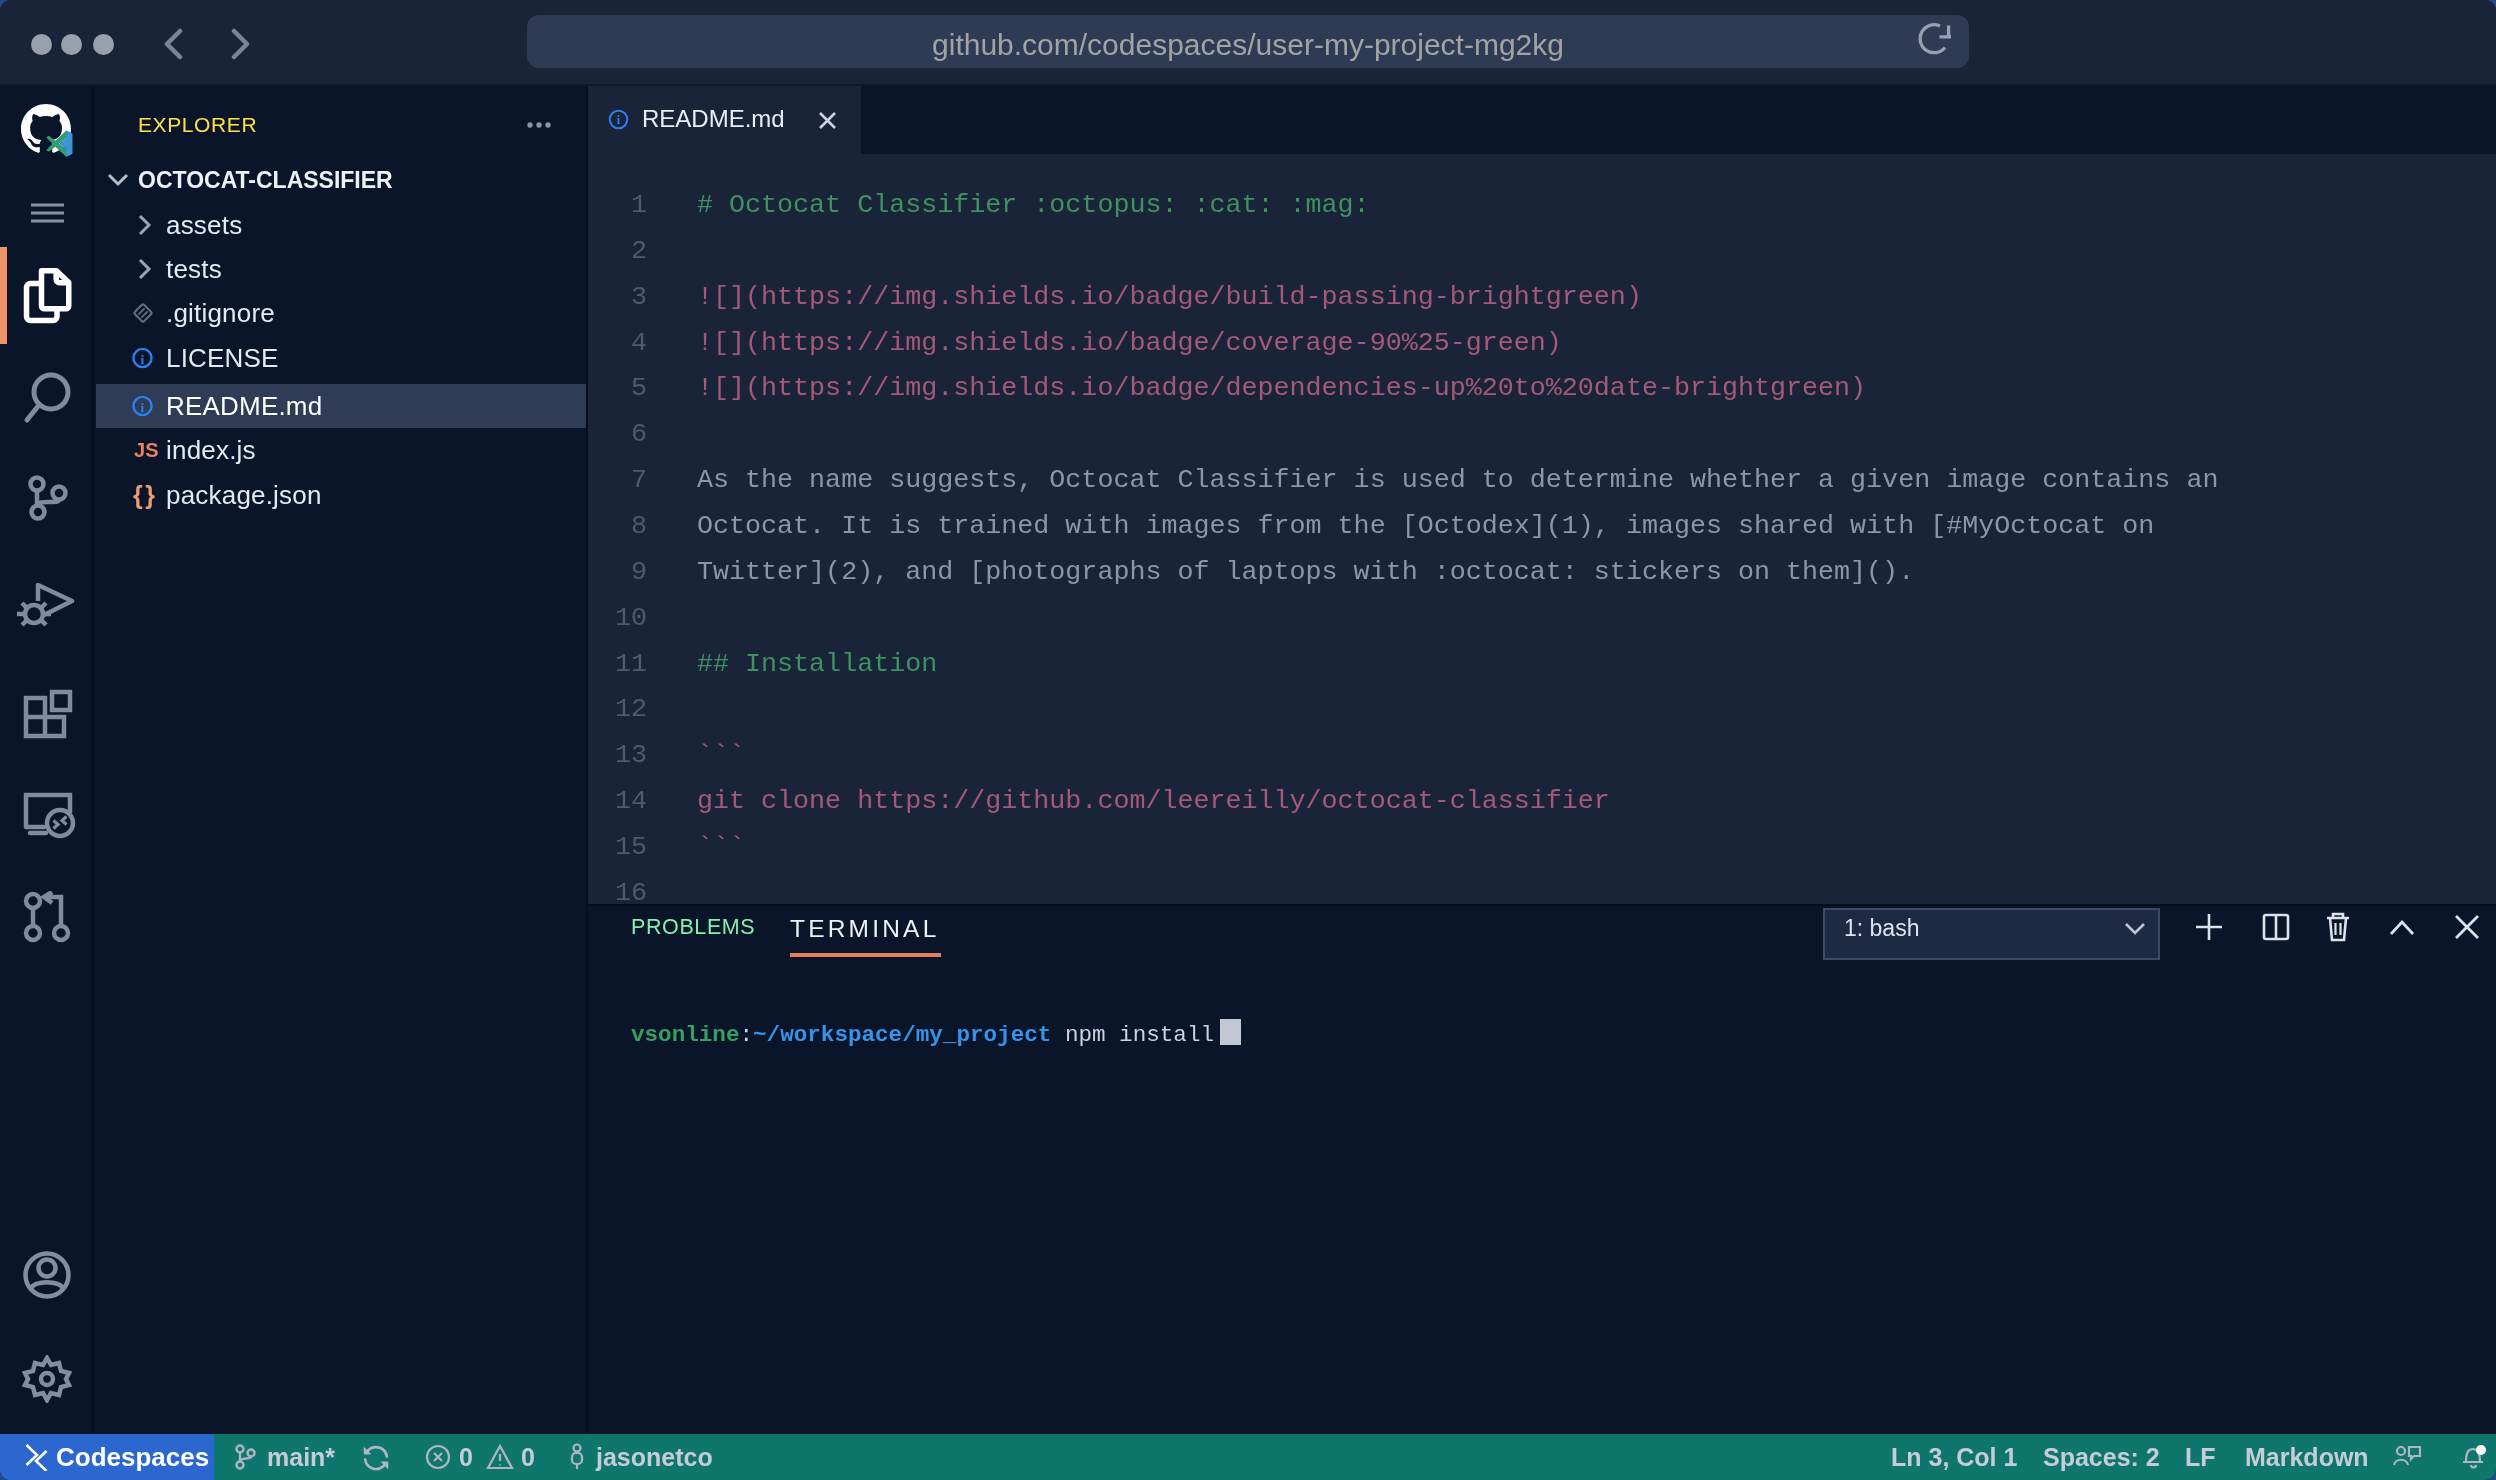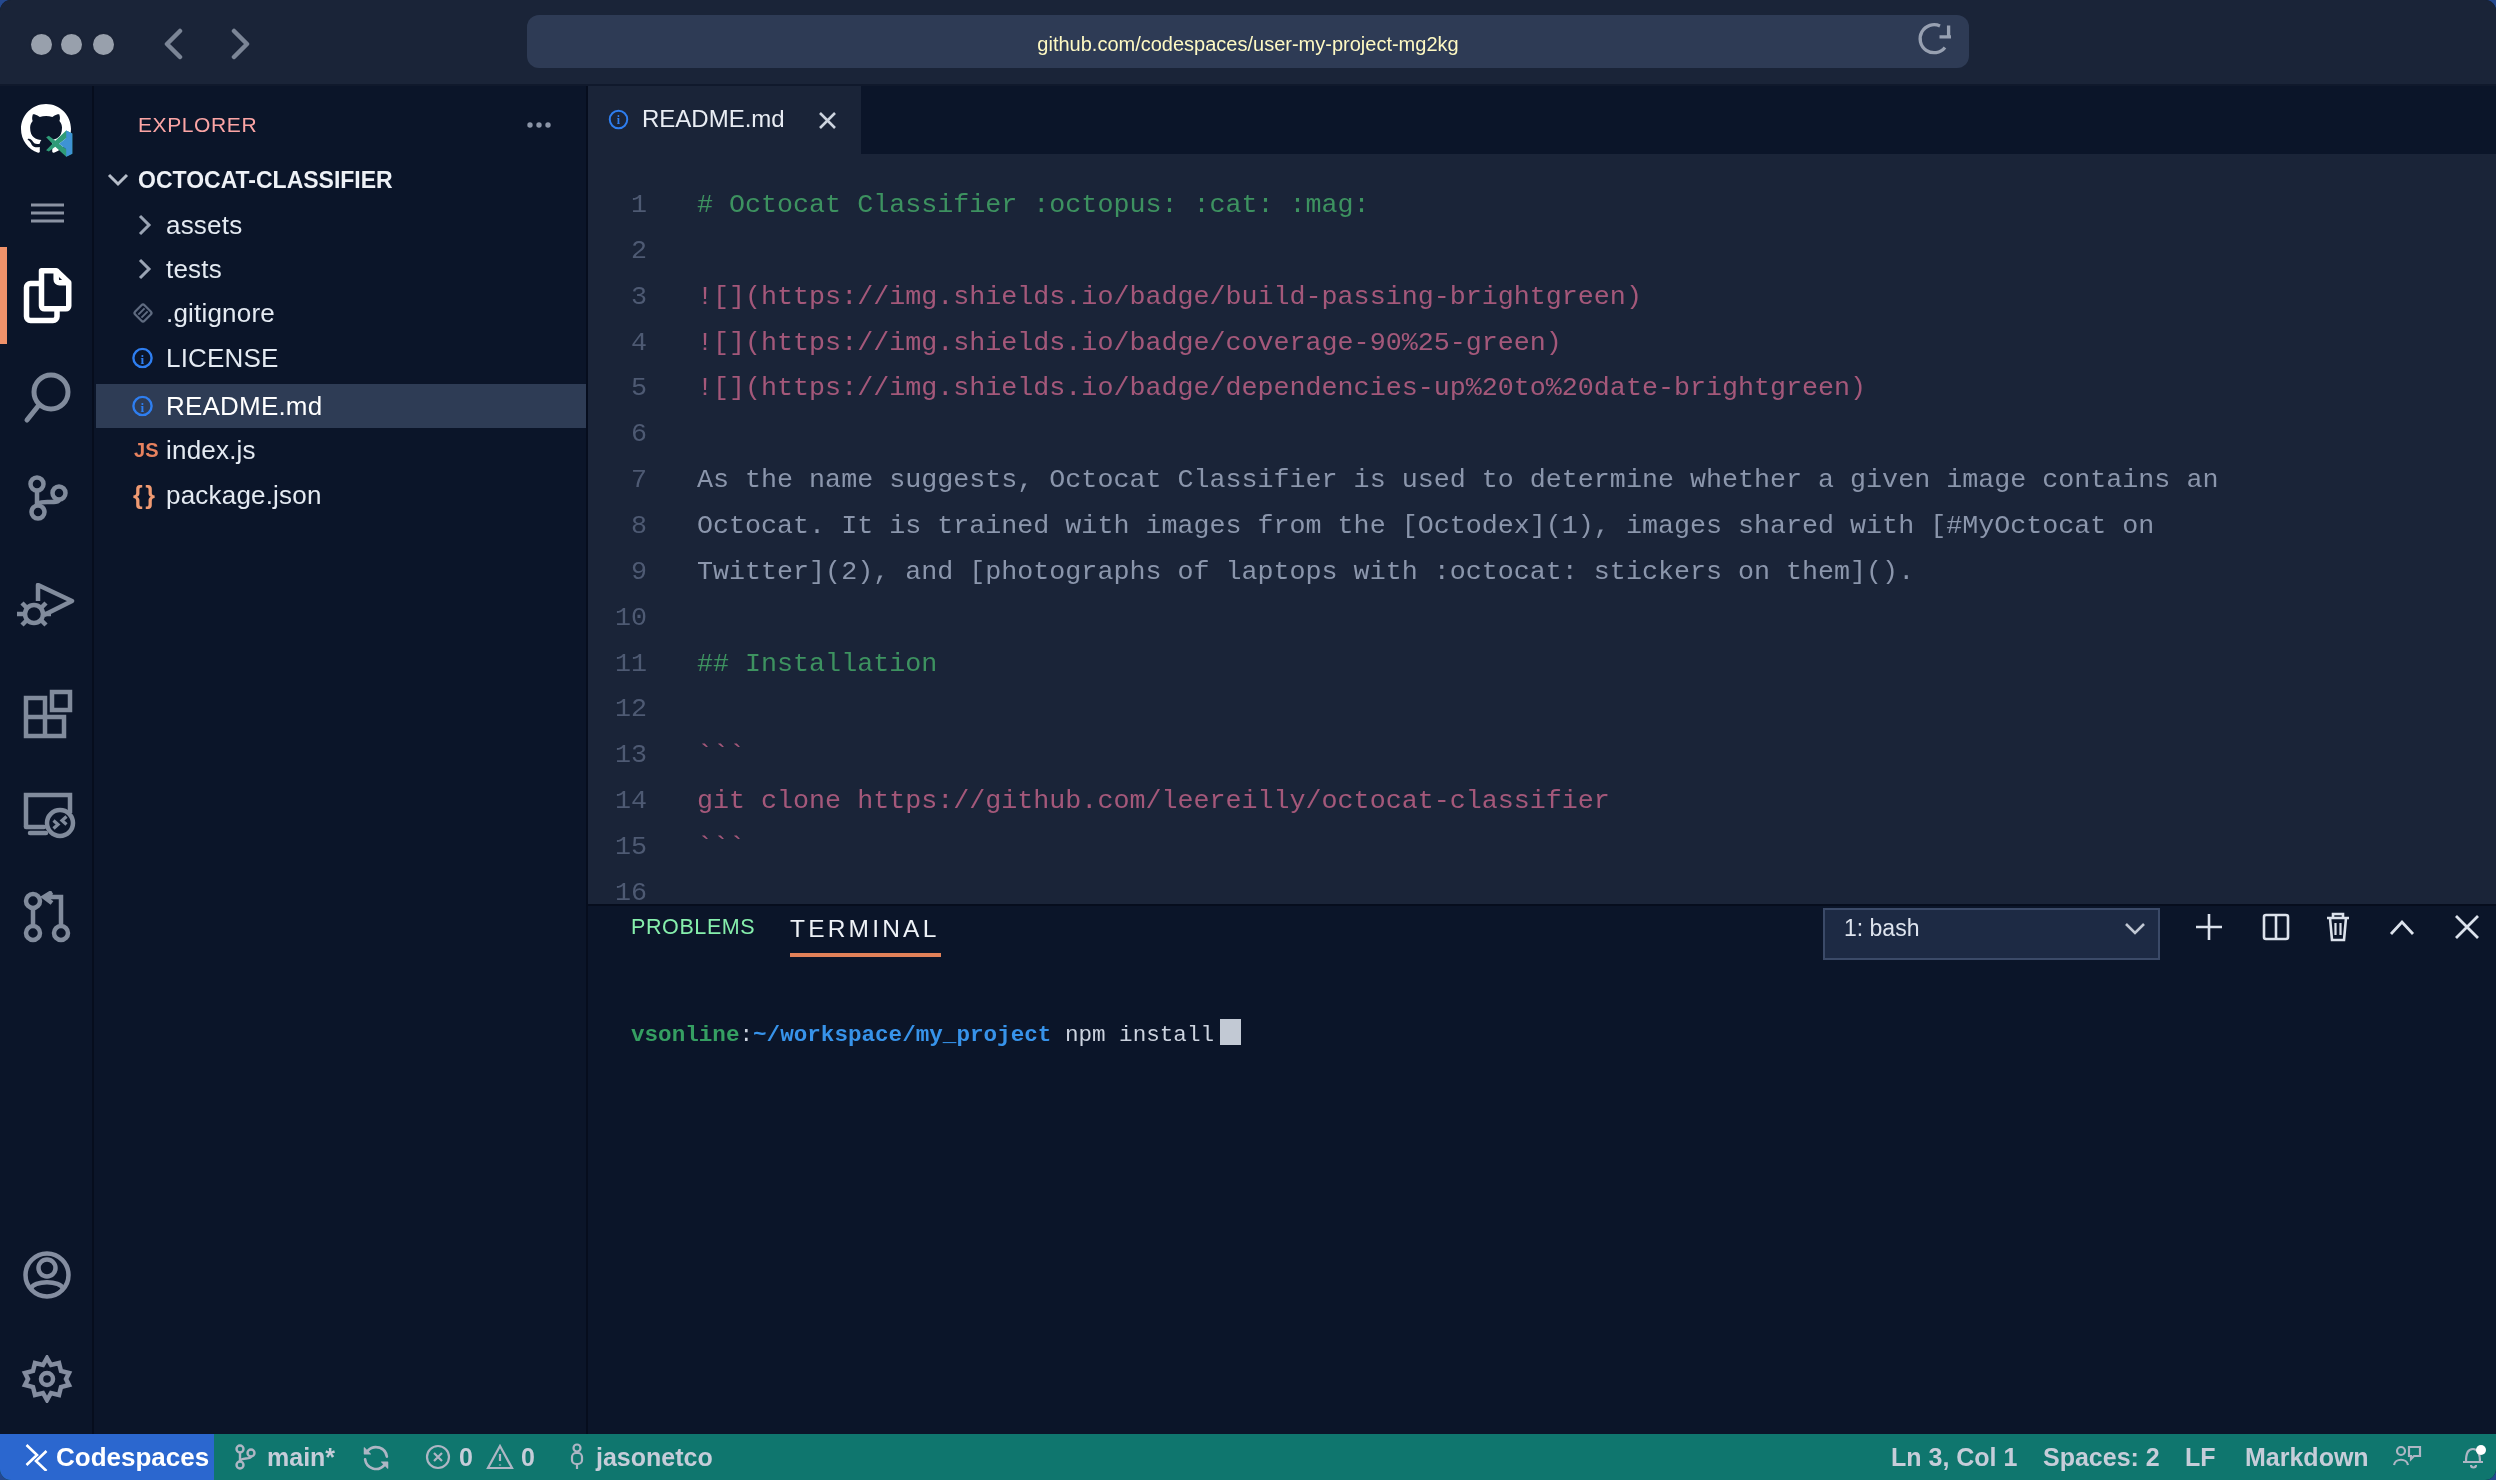--- a/index.html
+++ b/index.html
@@ -4,31 +4,31 @@
 <style>
   * { margin:0; padding:0; box-sizing:border-box; }
   html,body { width:2496px; height:1480px; overflow:hidden; }
   body { background:#25498f; font-family:"Liberation Sans", sans-serif; }
   .win { position:absolute; inset:0; border-radius:11px; overflow:hidden; background:#0b1529; }
 
   
   .chrome { position:absolute; top:0; left:0; right:0; height:86px; background:#1a2438; border-bottom:2px solid #10192c; box-sizing:border-box; }
   .dot { position:absolute; top:31.5px; width:25px; height:25px; border-radius:50%; background:#98a0ac; border:2.5px solid #1a2336; box-sizing:border-box; }
   .url { position:absolute; left:527px; top:15px; width:1442px; height:53px; border-radius:12px; background:#2e3b55; }
-  .url .txt { position:absolute; left:0; right:0; top:3px; line-height:53px; text-align:center; font-size:20px; color:#fef9c3; }
+  .url .txt { position:absolute; left:0; right:0; top:3px; line-height:53px; text-align:center; font-size:30px; color:#a3a3a3; }
 
   
   .content { position:absolute; top:86px; left:0; right:0; bottom:46px; background:#0b1529; }
   .activity { position:absolute; left:0; top:0; bottom:0; width:94px; border-right:2px solid #060d1d; }
   .orangebar { position:absolute; left:0; top:161px; width:7px; height:97px; background:#f0926a; }
   .aicon { position:absolute; left:0; width:94px; text-align:center; }
 
   .sidebar { position:absolute; left:96px; top:0; bottom:0; width:490px; }
   .sb-head { position:absolute; top:0; left:0; right:0; height:70px; }
-  .sb-head .t { position:absolute; left:42px; top:27px; font-size:21px; letter-spacing:0.6px; color:#fca5a5; }
+  .sb-head .t { position:absolute; left:42px; top:27px; font-size:21px; letter-spacing:0.6px; color:#fde047; }
   .row { position:absolute; left:0; right:0; height:44px; color:#e4eaf2; font-size:26px; letter-spacing:0.2px;text-align:center; }
   .row .lbl { position:absolute; top:50%; transform:translateY(-50%); white-space:nowrap; }
   .row .ic { position:absolute; top:50%; transform:translateY(-50%); }
   .sel { background:#2e3c55; }
 
   .egroup { position:absolute; left:588px; top:0; right:0; bottom:0; border-left:2px solid #060d1d; margin-left:-2px; }
   .tabbar { position:absolute; top:0; left:0; right:0; height:68px; background:#0b1529; }
   .tab { position:absolute; left:0; top:0; width:273px; height:68px; background:#1a2438; }
   .tab .name { position:absolute; left:54px; top:0; line-height:66px; font-size:24px; color:#e9edf4; }
 

